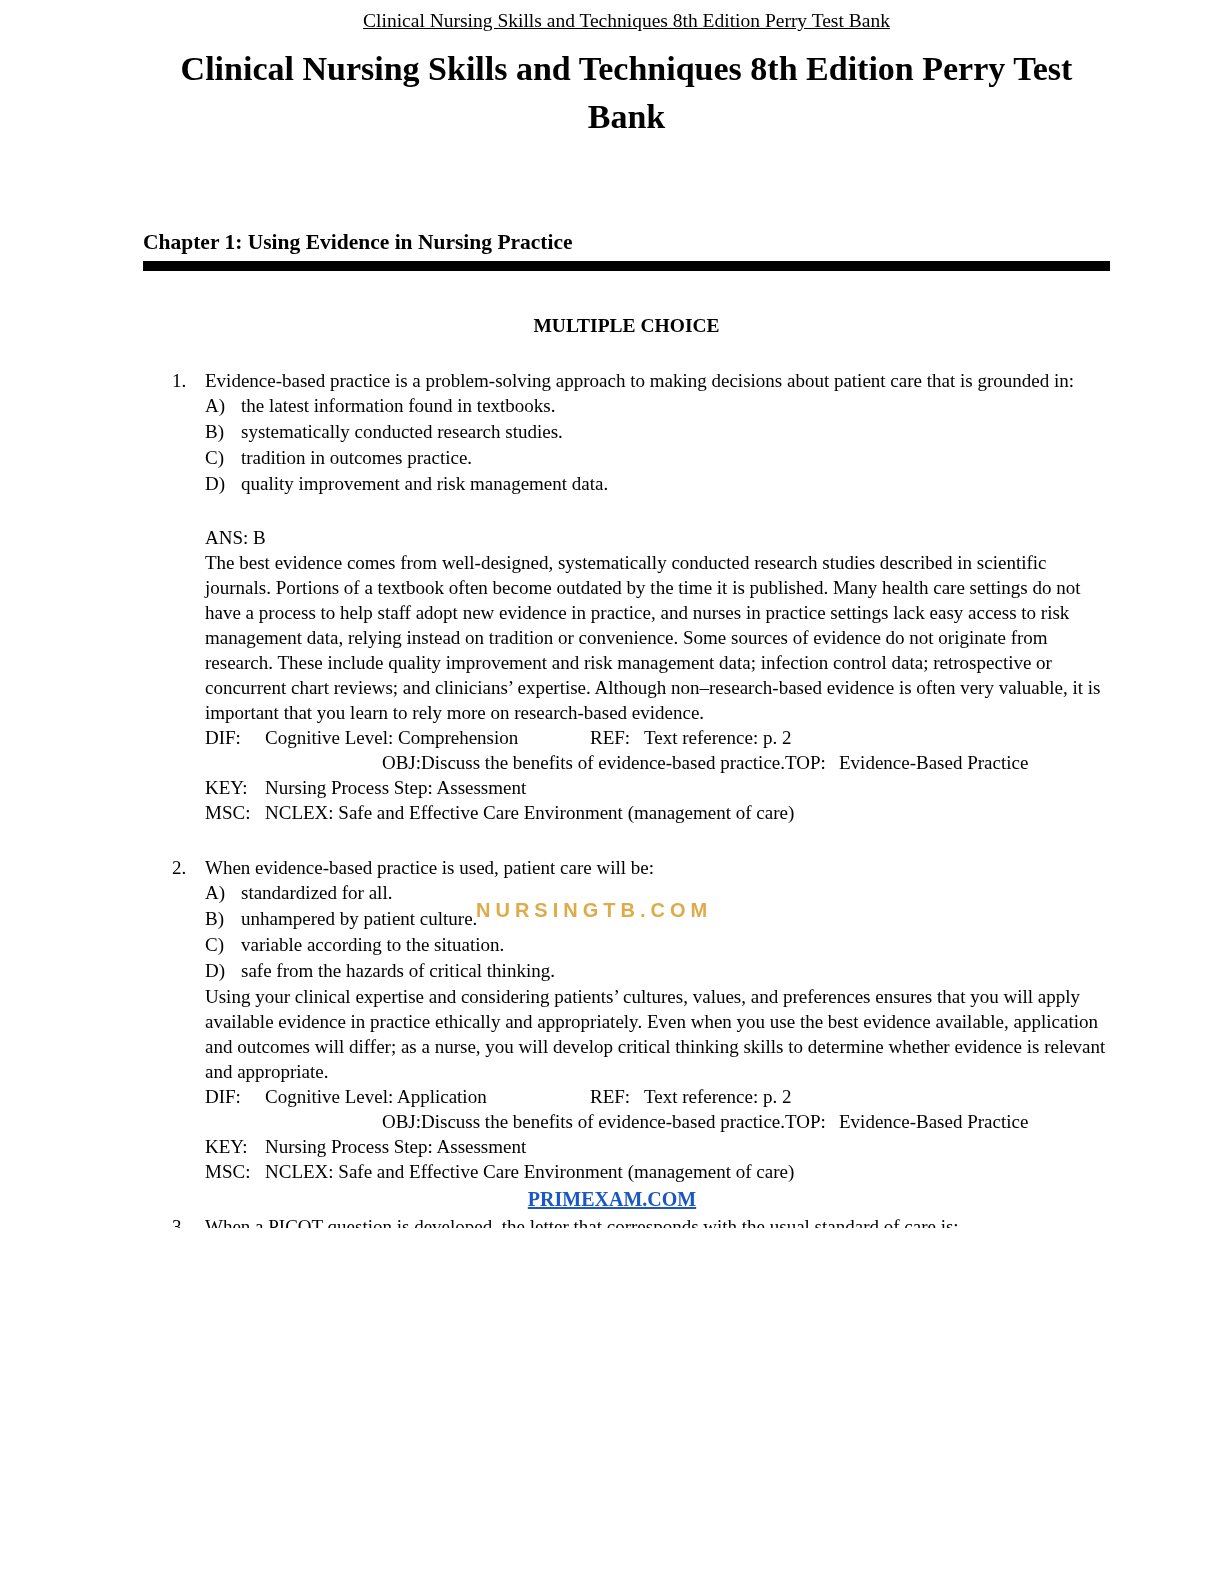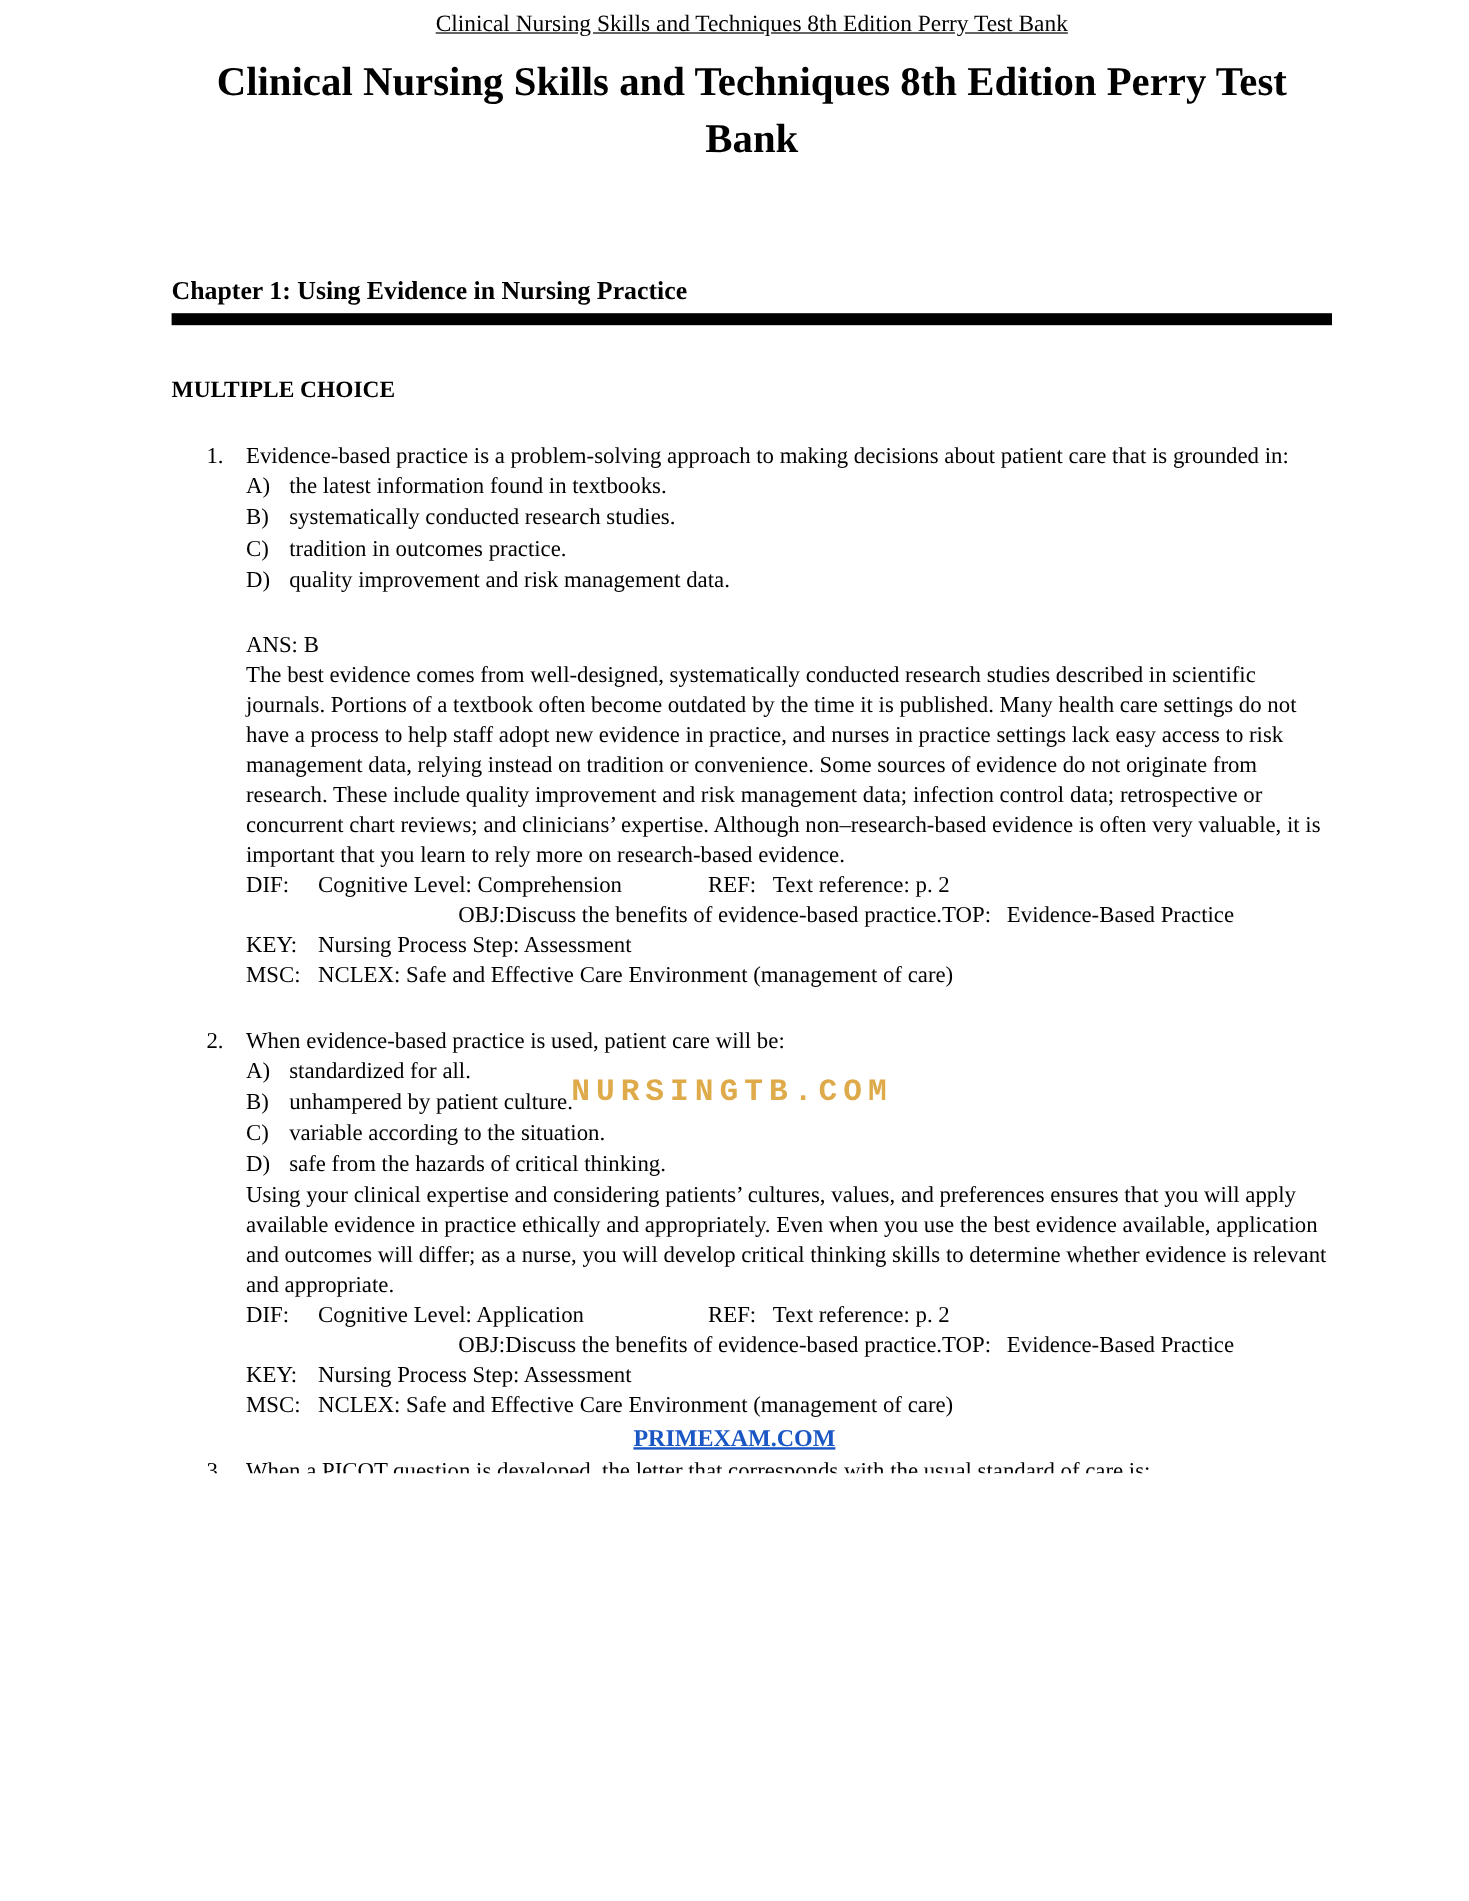--- a/index.html
+++ b/index.html
@@ -15,42 +15,42 @@
   }
   .header-link { text-align:center; font-size:19.5px; }
   .header-link .hl-text { text-decoration:underline; }
   .doc-title {
     margin-top:12px; font-size:34px; line-height:48px;
     font-weight:700; text-align:center;
   }
   .chapter { margin-top:87px; }
   .chapter-title { font-size:21.5px; line-height:28px; font-weight:700; }
   .chapter-rule { height:10px; background:#000; margin-top:5px; }
-  .section-heading { margin-top:42px; font-size:19.5px; font-weight:700; }
+  .section-heading { margin-top:42px; font-size:19.5px; font-weight:700;text-align:center; }
   .question { margin-top:30px; }
   .q-head { display:flex; margin-left:29px; }
   .q-num { flex:0 0 33px; }
   .q-text { flex:1; }
   .options { margin-left:62px; }
   .option { display:flex; line-height:26px; }
   .opt-letter { flex:0 0 36px; }
   .opt-text { flex:1; }
   .answer { margin-left:62px; margin-top:28px; }
   .rationale { margin-left:62px; }
   .meta { margin-left:62px; }
   .meta-row { white-space:nowrap; line-height:25px; }
   .pair { display:inline-block; vertical-align:top; }
   .pair.w-first { width:385px; }
   .pair.w-obj { width:580px;text-align:right; }
   .meta-label { display:inline-block; width:60px; }
   .meta-label.sec { width:54px; }
   .watermark {
     position:absolute; left:476px; top:898px;
-    font-family:Liberation Mono, monospace;
-    font-size:26px; font-weight:700; letter-spacing:5px;
+    font-family:Liberation Sans, sans-serif;
+    font-size:20px; font-weight:700; letter-spacing:5px;
     color:#d6951e; opacity:.8; white-space:nowrap;
   }
   .footer { position:absolute; left:0; right:0; bottom:16px; text-align:center; }
   .footer-link {
     color:#1a56c4; font-weight:700; font-size:20px;
     text-decoration:underline; cursor:pointer;
   }
 </style>
 </head>
 <body>

